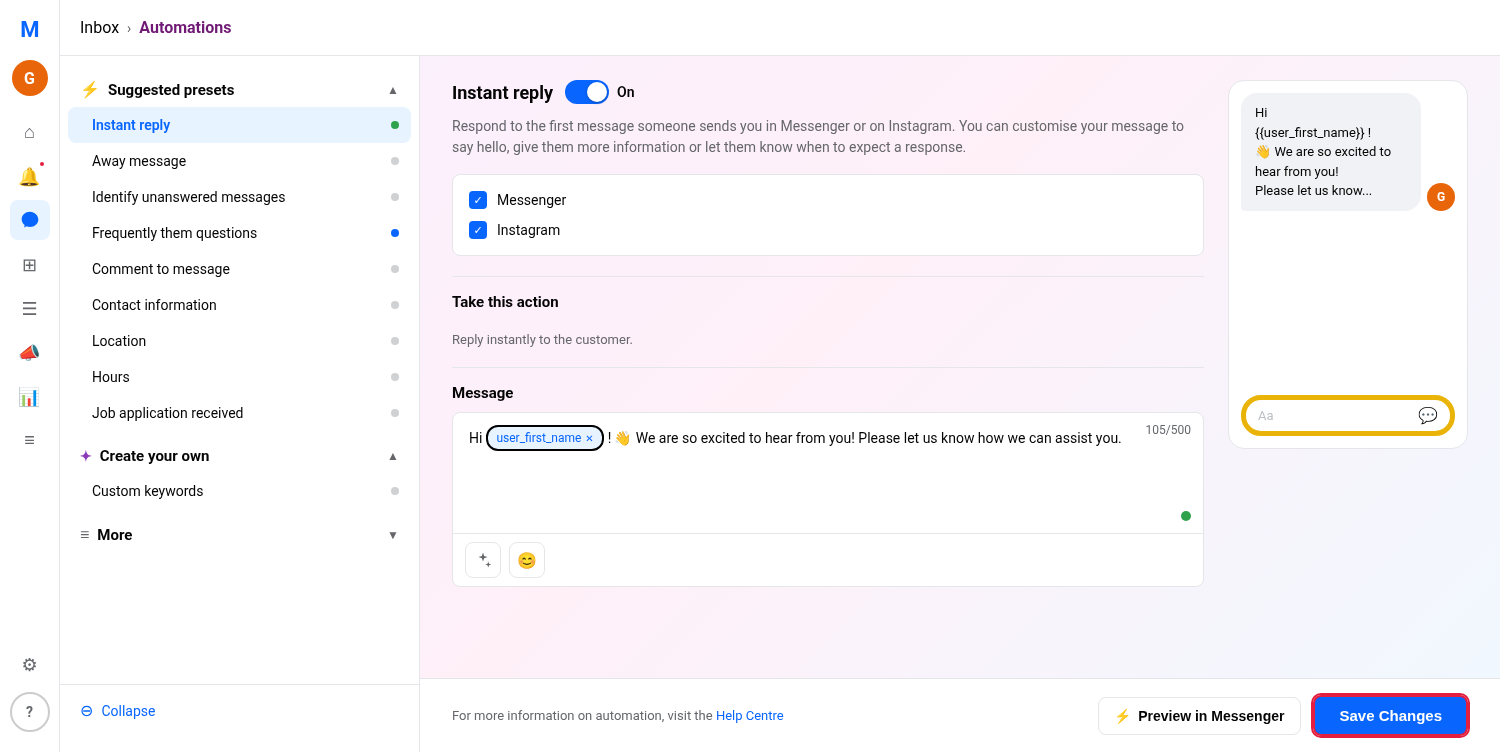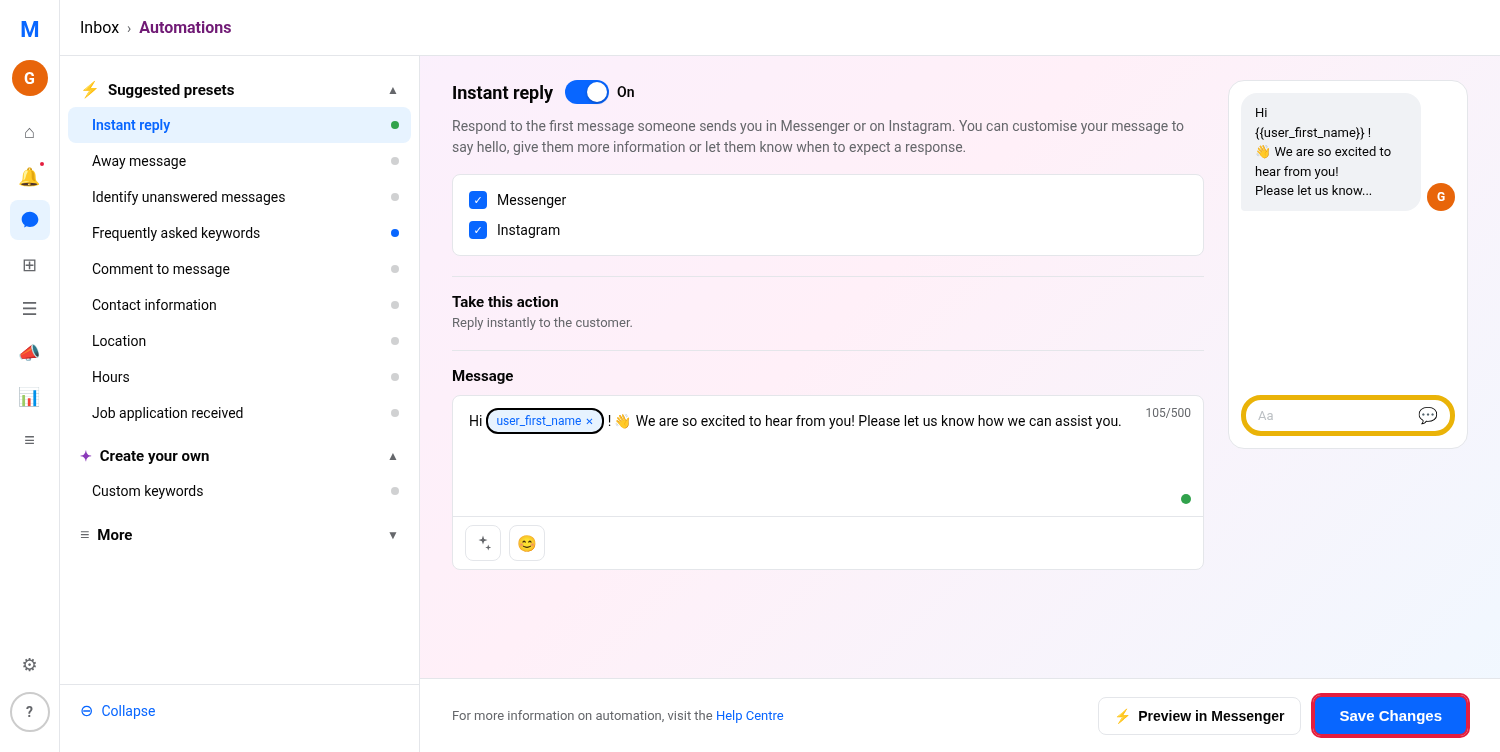--- a/index.html
+++ b/index.html
@@ -292,21 +292,21 @@
       justify-content: center;
       color: white;
       font-size: 11px;
       flex-shrink: 0;
       cursor: pointer;
     }
 
     .divider { height: 1px; background: #e4e6ea; margin: 16px 0; }
 
     .action-section { margin-bottom: 20px; }
-    .action-title { font-size: 15px; font-weight: 700; color: #050505; margin-bottom: 4px; }
+    .action-title { font-size: 15px; font-weight: 700; color: #050505; margin-bottom: 21px; }
     .action-desc { font-size: 13px; color: #65676b; }
 
     
     .message-section {}
     .message-label { font-size: 15px; font-weight: 700; color: #050505; margin-bottom: 10px; }
     .message-box {
       border: 1px solid #e4e6ea;
       border-radius: 8px;
       background: white;
       overflow: hidden;
@@ -533,21 +533,21 @@
 
       <div class="sidebar-item">
         <span>Away message</span>
         <span class="dot"></span>
       </div>
       <div class="sidebar-item">
         <span>Identify unanswered messages</span>
         <span class="dot"></span>
       </div>
       <div class="sidebar-item">
-        <span>Frequently asked keywords</span>
+        <span>Frequently them questions</span>
         <span class="dot blue-dot"></span>
       </div>
       <div class="sidebar-item">
         <span>Comment to message</span>
         <span class="dot"></span>
       </div>
       <div class="sidebar-item">
         <span>Contact information</span>
         <span class="dot"></span>
       </div>

